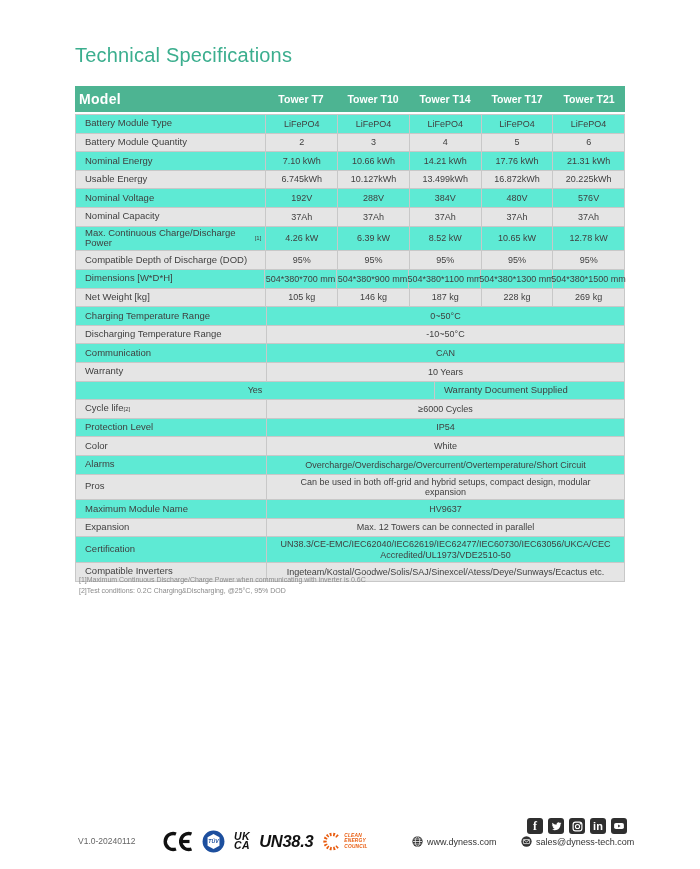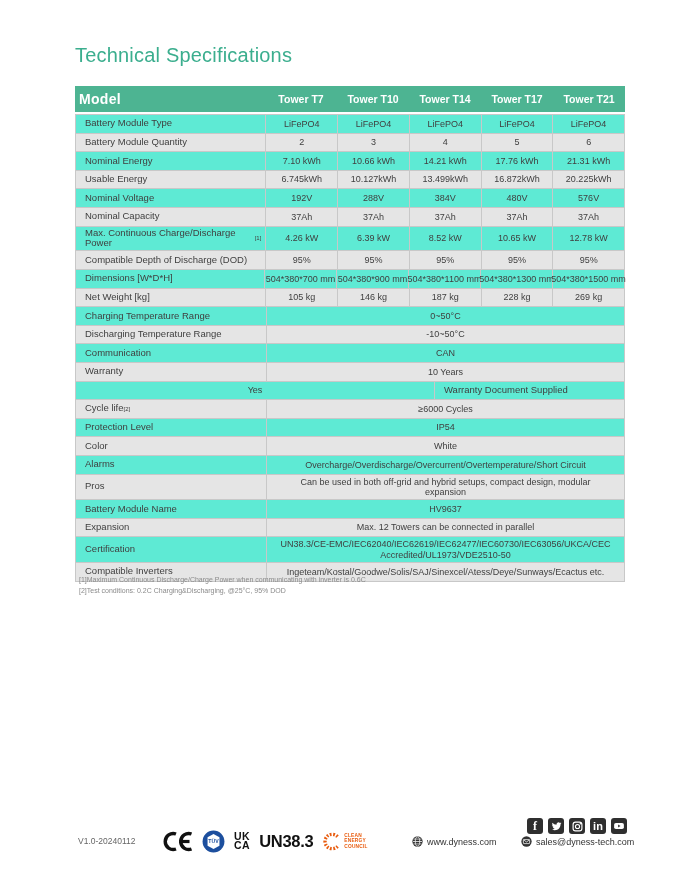--- a/index.html
+++ b/index.html
@@ -24,21 +24,21 @@
   .label-cell { width:190px; padding:1px 4px 1px 9px; font-size:9.5px; color:#404040; }
   .label-cell sup { font-size:6px; line-height:0; }
   .val { width:72px; justify-content:center; text-align:center; font-size:9px; color:#404040; padding:1px 1px; white-space:nowrap; }
   .val.wide { flex:1; width:auto; white-space:normal; padding:2px 12px; }
 
   .footnotes { position:absolute; left:79px; top:575px; font-size:7px; color:#8A8A8A; line-height:1.55; }
 
   
   .version { position:absolute; left:78px; top:836px; font-size:8.5px; color:#666; }
 
-  .certs { position:absolute; left:162px; top:826px; height:30px; display:flex; align-items:center; gap:9px; }
+  .certs { position:absolute; left:162px; top:826px; height:30px; display:flex; align-items:center; gap:9px;font-style:italic; }
   .ukca { display:flex; flex-direction:column; font-weight:bold; font-size:10.5px; line-height:0.88; color:#111; letter-spacing:0.5px; }
   .un383 { font-size:16.5px; font-weight:bold; color:#111; letter-spacing:-0.3px; }
   .cec { display:flex; align-items:center; gap:3px; }
   .cec-text { display:flex; flex-direction:column; font-size:4.8px; font-weight:bold; color:#E85A0C; line-height:1.15; letter-spacing:0.2px; }
 
   .site, .mail { position:absolute; display:flex; align-items:center; gap:4px; font-size:9px; color:#333; }
   .site { left:412px; top:836px;text-align:right; }
   .mail { left:521px; top:836px; }
 
   .social { position:absolute; left:527px; top:818px; display:flex; gap:5px; }
@@ -239,21 +239,21 @@
         </div>
         <div class="trow alt">
       <div class="cell label-cell">
             <span class="lbl">Pros</span>
             <sup class="sup"></sup>
           </div>
     <div class="cell val wide">Can be used in both off-grid and hybrid setups, compact design, modular expansion</div>
         </div>
         <div class="trow">
       <div class="cell label-cell">
-            <span class="lbl">Battery Module Name</span>
+            <span class="lbl">Maximum Module Name</span>
             <sup class="sup"></sup>
           </div>
     <div class="cell val wide">HV9637</div>
         </div>
         <div class="trow alt">
       <div class="cell label-cell">
             <span class="lbl">Expansion</span>
             <sup class="sup"></sup>
           </div>
     <div class="cell val wide">Max. 12 Towers can be connected in parallel</div>

